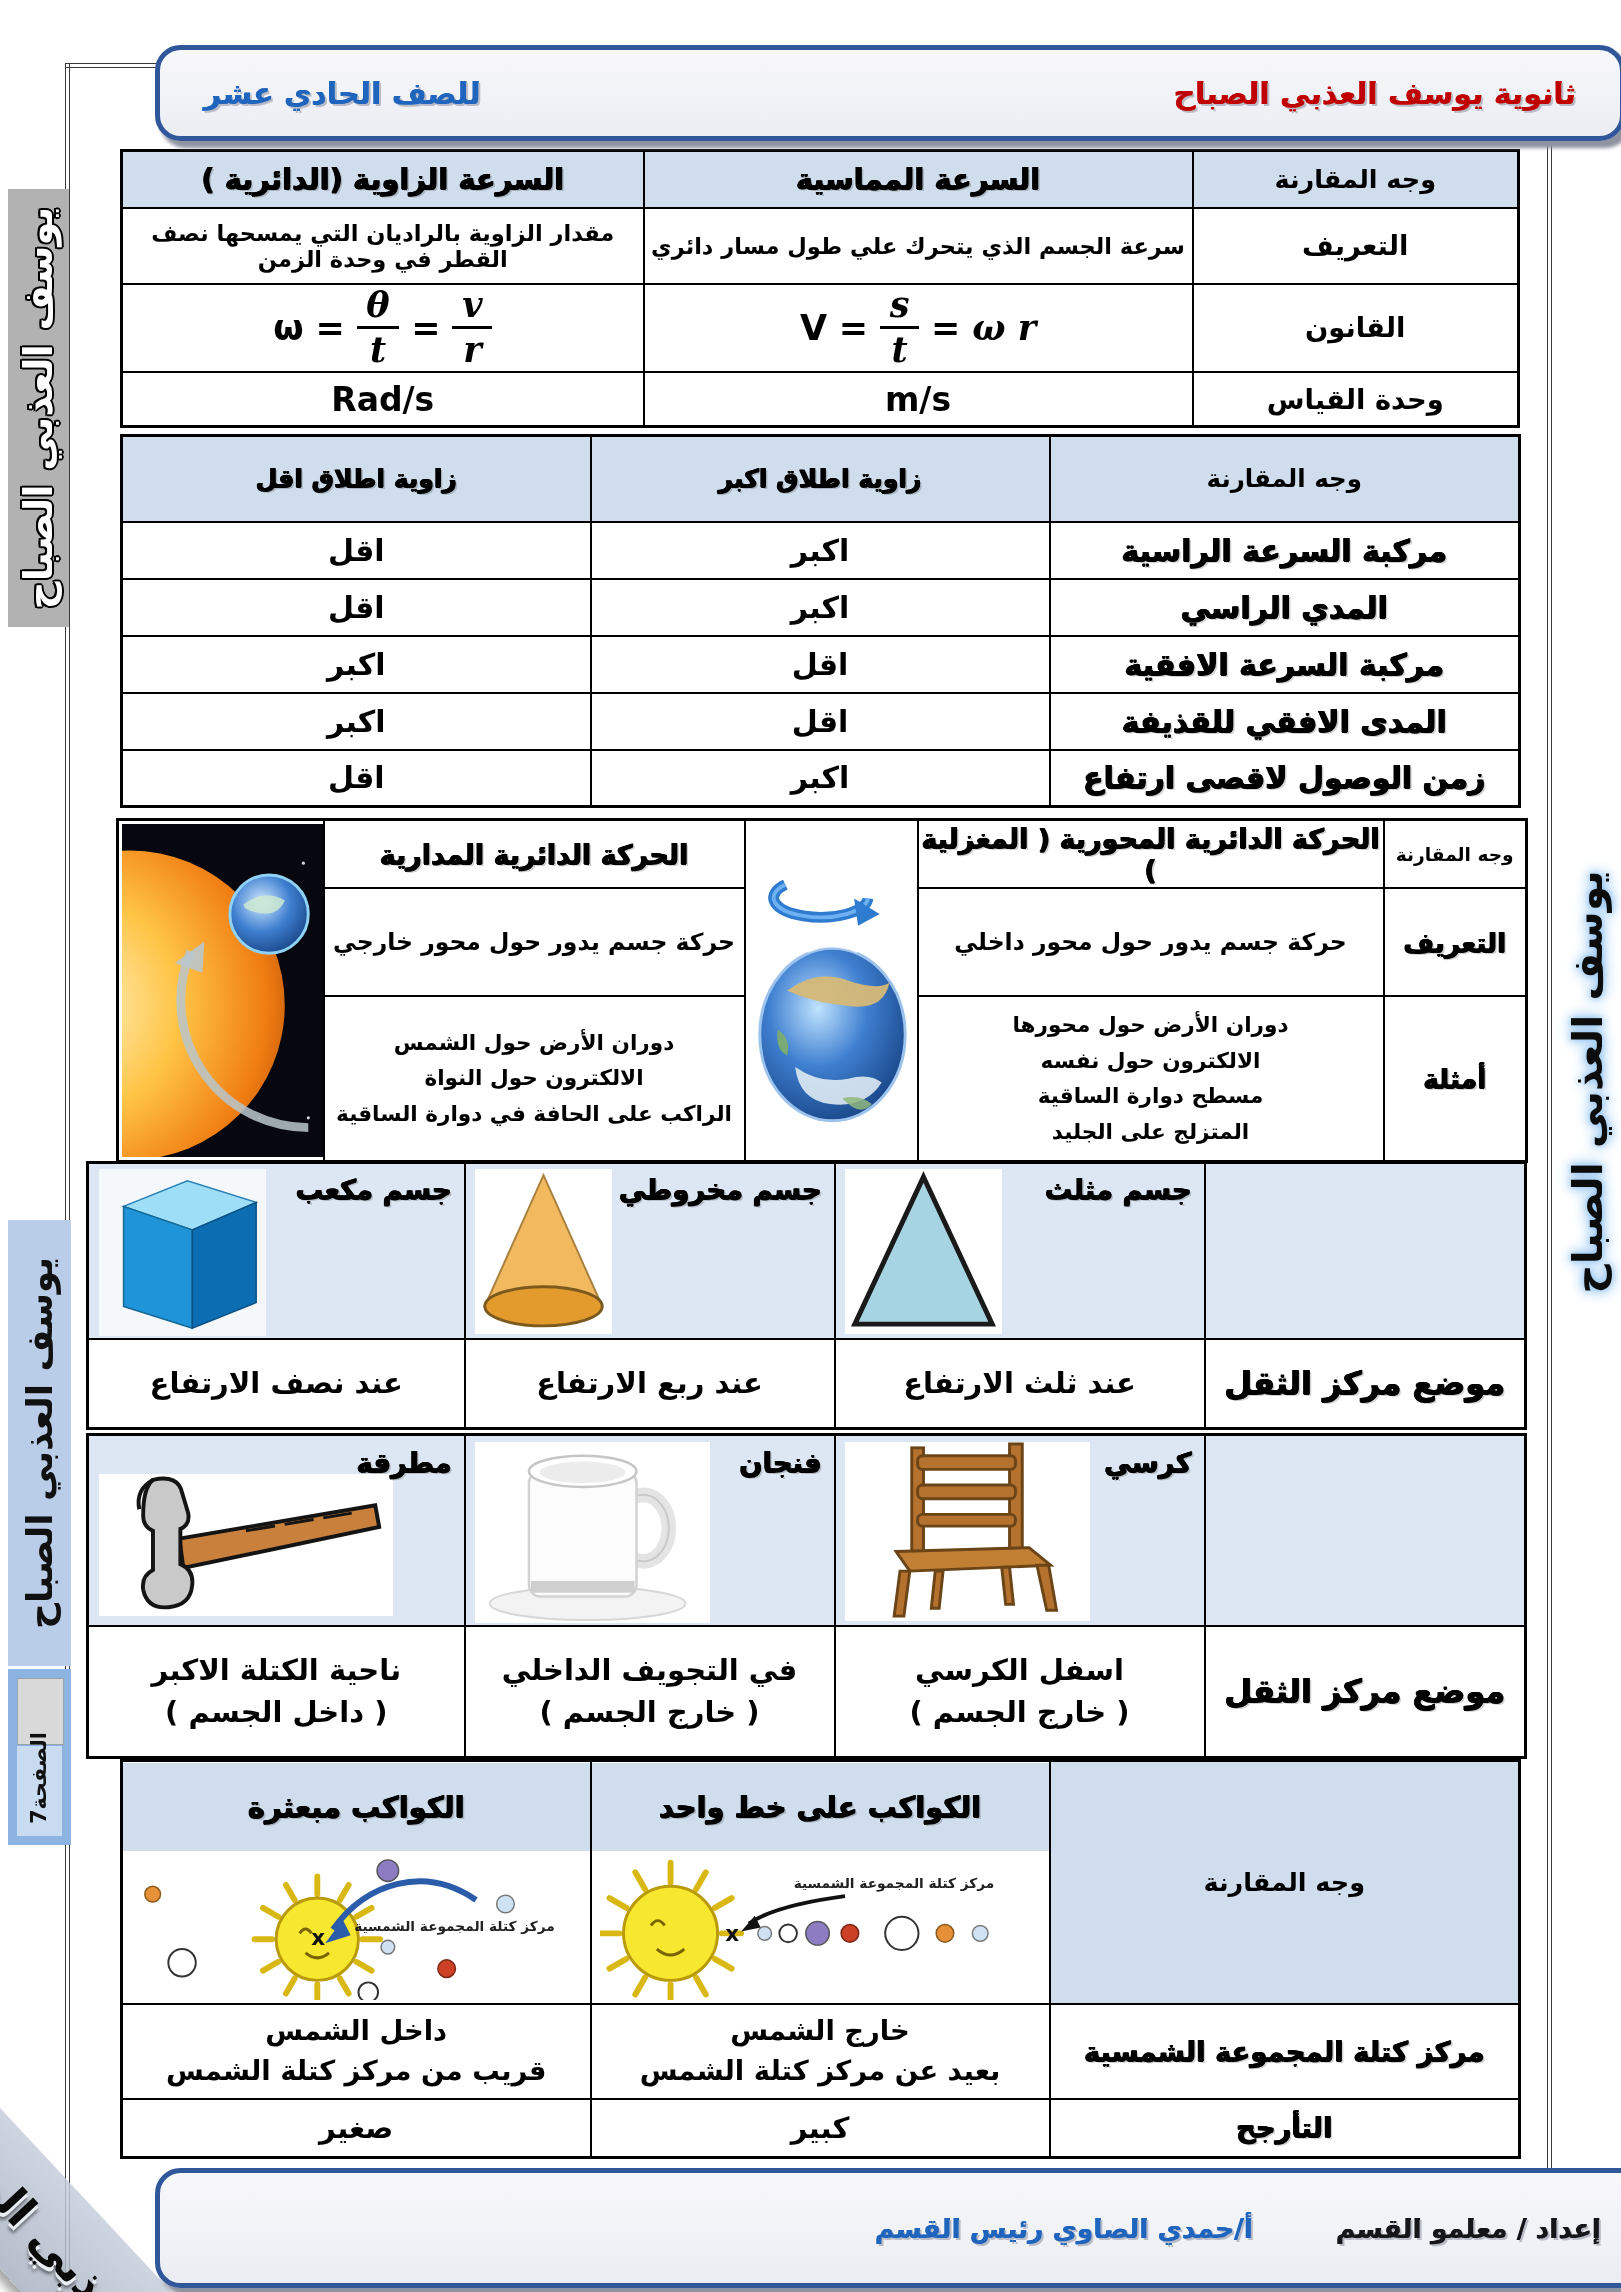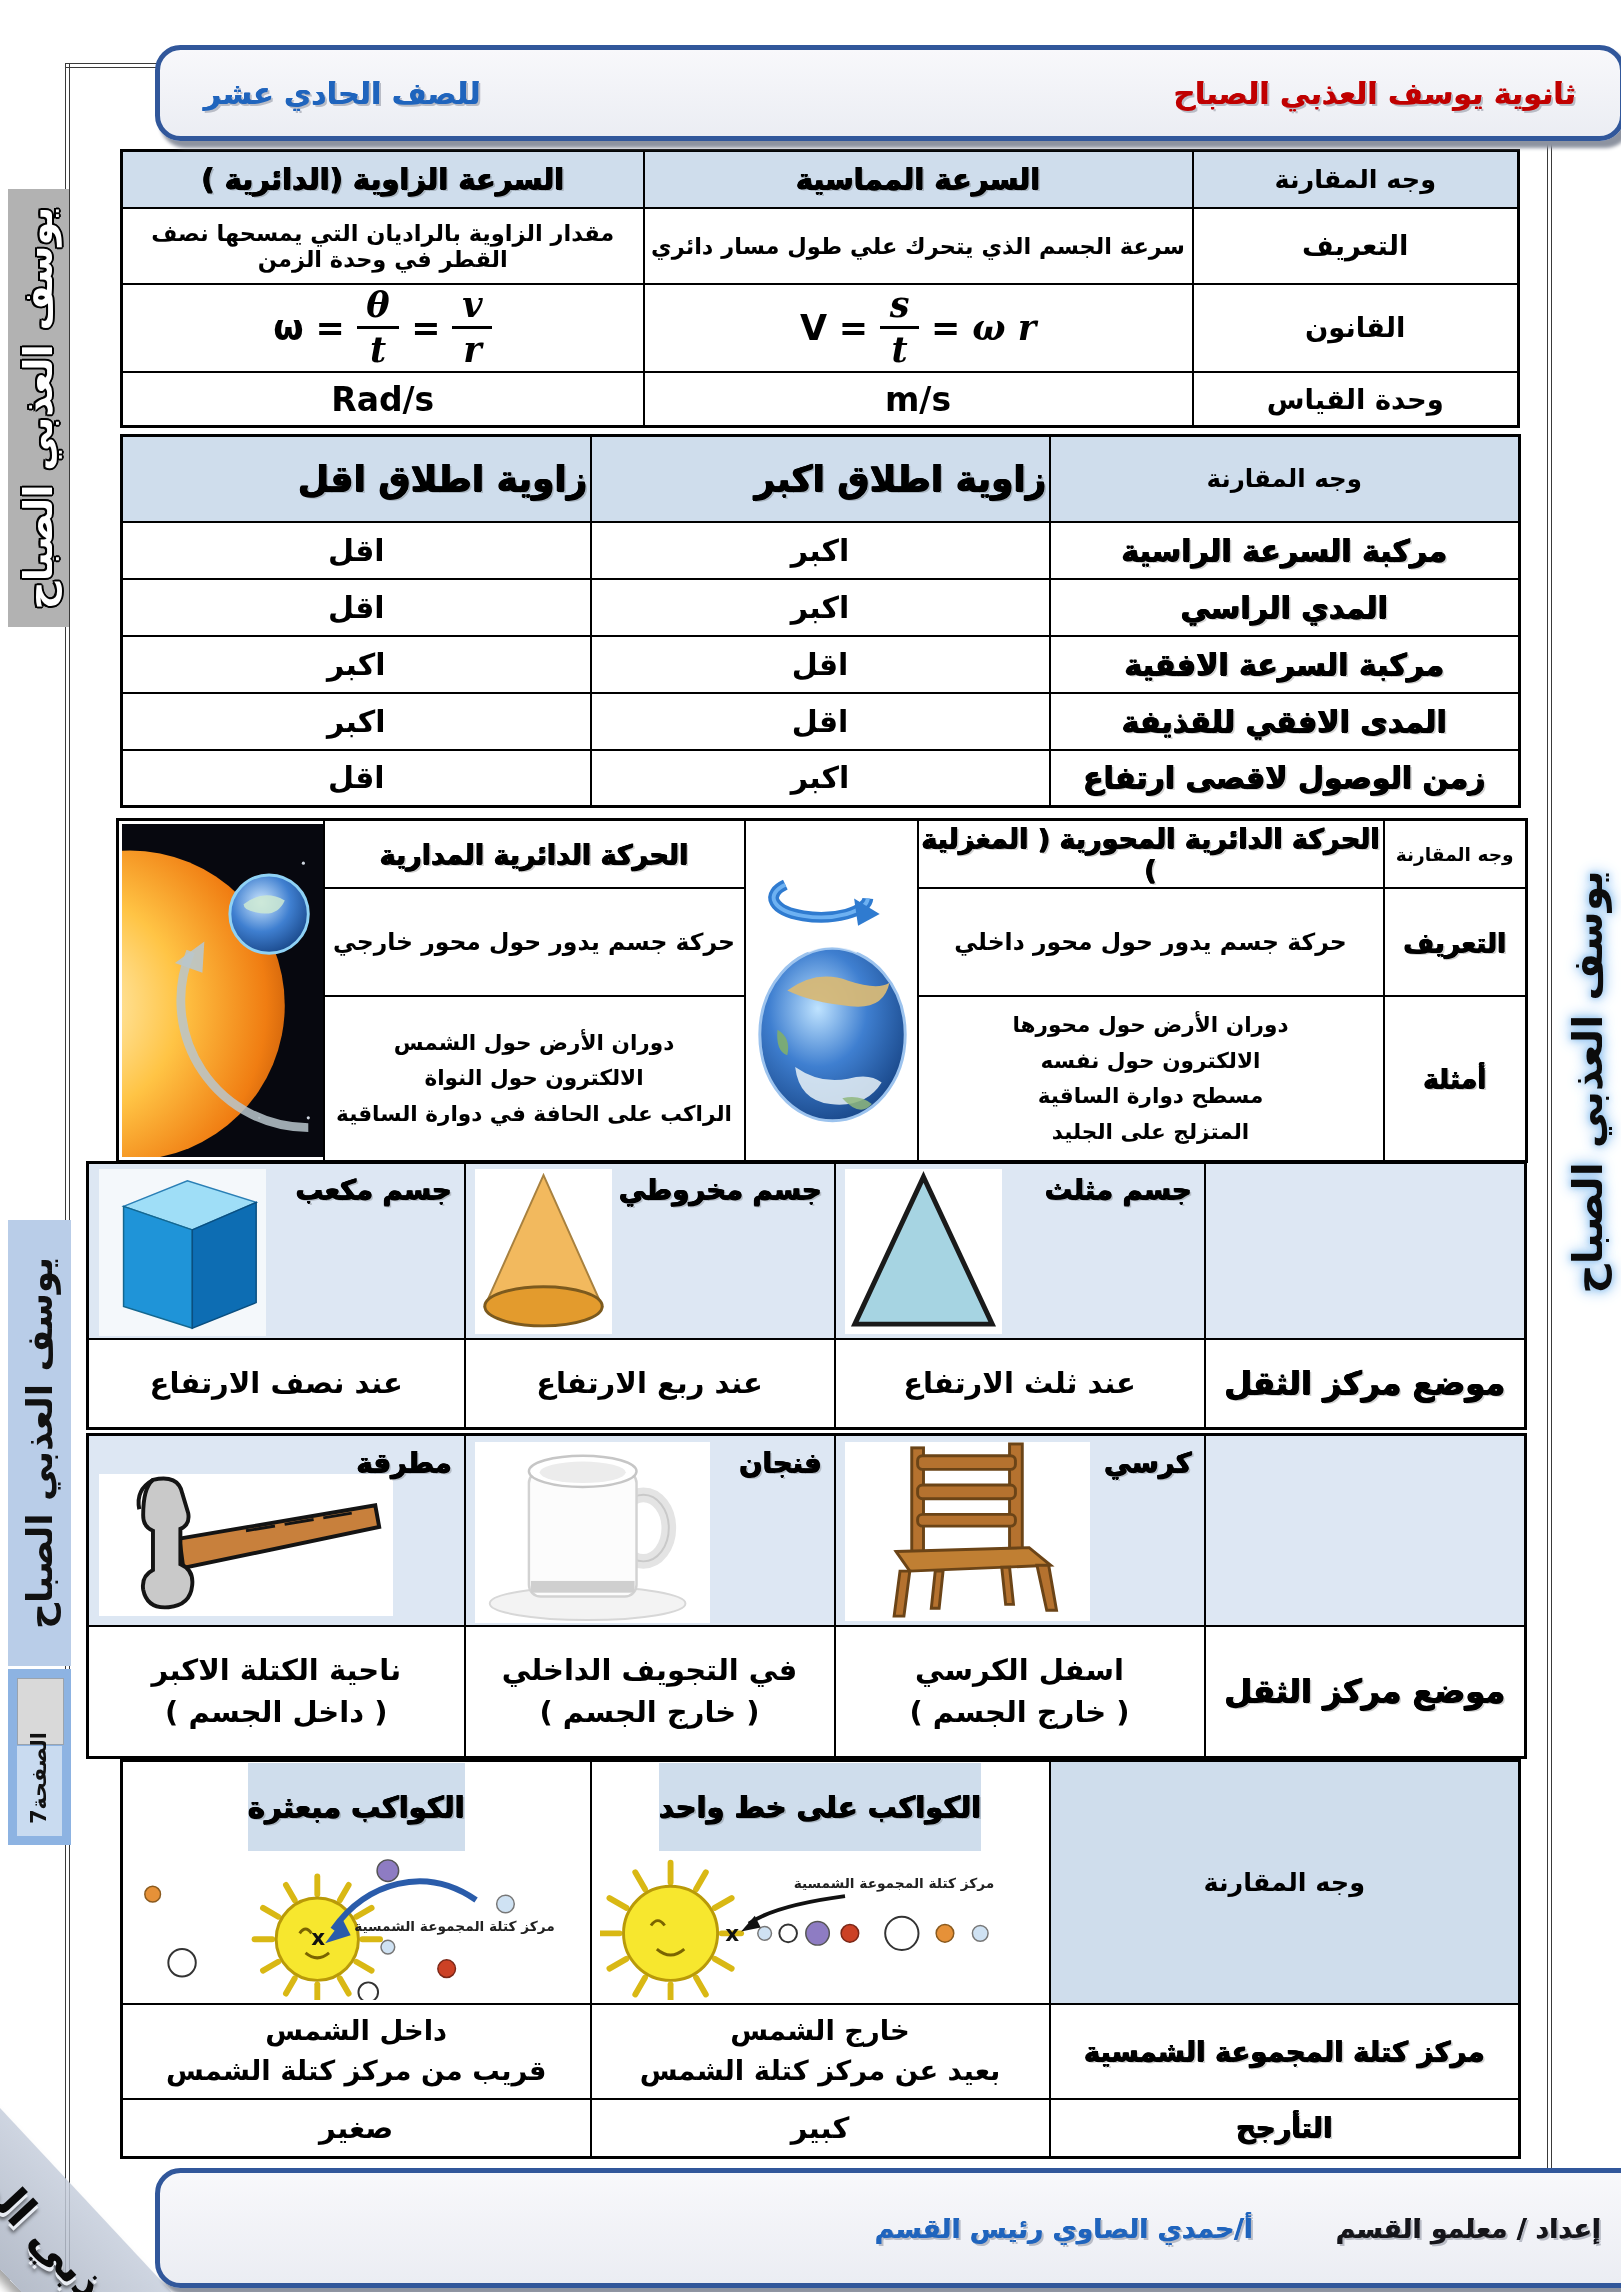--- a/index.html
+++ b/index.html
@@ -68,21 +68,21 @@
   #t1 .def{font-size:22.5px;font-weight:bold;}
   #t1 .rowlabel{font-size:27.4px;font-weight:bold;}
   #t1 .unit{font-size:33px;font-weight:bold;direction:ltr;}
   .formula{display:flex;align-items:center;justify-content:center;gap:11.8px;direction:ltr;
     font-size:35px;font-weight:bold;color:#000;}
   .formula .vars{font-family:"DejaVu Serif",serif;font-style:italic;}
   .frac{display:inline-flex;flex-direction:column;align-items:center;line-height:1.05;font-family:"DejaVu Serif",serif;font-style:italic;}
   .frac .num{border-bottom:3.4px solid #000;padding:0 9.8px 2.9px;}
   .frac .den{padding-top:2.9px;}
   #t2{left:120px;top:434px;width:1398px;}
-  #t2 .h-fancy{font-size:36px;text-align:right;}
+  #t2 .h-fancy{font-size:25px;}
   #t2 .h-cmp{font-size:24.5px;font-weight:bold;}
   #t2 .rowlabel{font-size:30px;}
   #t2 .val{font-size:30px;font-weight:bold;}
   #t3{left:116px;top:818px;width:1409px;}
   #t3 .corner{font-size:18.6px;font-weight:bold;}
   #t3 .title{font-size:27px;}
   #t3 .rowlabel{font-size:26.5px;}
   #t3 .def{font-size:23.5px;font-weight:bold;}
   #t3 .examples{font-size:21.6px;font-weight:bold;line-height:1.65;}
   #t3 .imgcell{padding:0;}
@@ -93,21 +93,21 @@
   .cellwrap{position:relative;width:100%;height:100%;}
   #t4 .cellwrap{height:173px;}
   #t5 .cellwrap{height:187px;}
   .obj-title{position:absolute;top:9.8px;right:11.8px;font-size:27.4px;z-index:2;}
   .imgbox{position:absolute;left:9.8px;top:4.9px;background:#fff;line-height:0;}
   .answer{font-size:29px;font-weight:bold;background:#fff;line-height:1.45;}
   .row-label-big{font-size:32px;background:#fff;}
   #t6{left:120px;top:1759px;width:1398px;}
   #t6 td{padding:0;}
   #t6 .corner{font-size:25.5px;font-weight:bold;background:#cfddec;}
-  .pt{display:flex;flex-direction:column;height:239px;align-items:center;}
+  .pt{display:flex;flex-direction:column;height:239px;}
   .pt-title{height:88px;background:#cfddec;display:flex;align-items:center;justify-content:center;font-size:29px;}
   .pt-img{flex:1;background:#fff;display:flex;align-items:center;justify-content:center;overflow:hidden;}
   #t6 .answer{font-size:27.4px;}
   #t6 .swing{font-size:29px;font-weight:bold;background:#fff;}
   #t6 .rlabel{font-size:27.4px;background:#fff;}
 </style>
 </head>
 <body>
 
 <div class="page">

